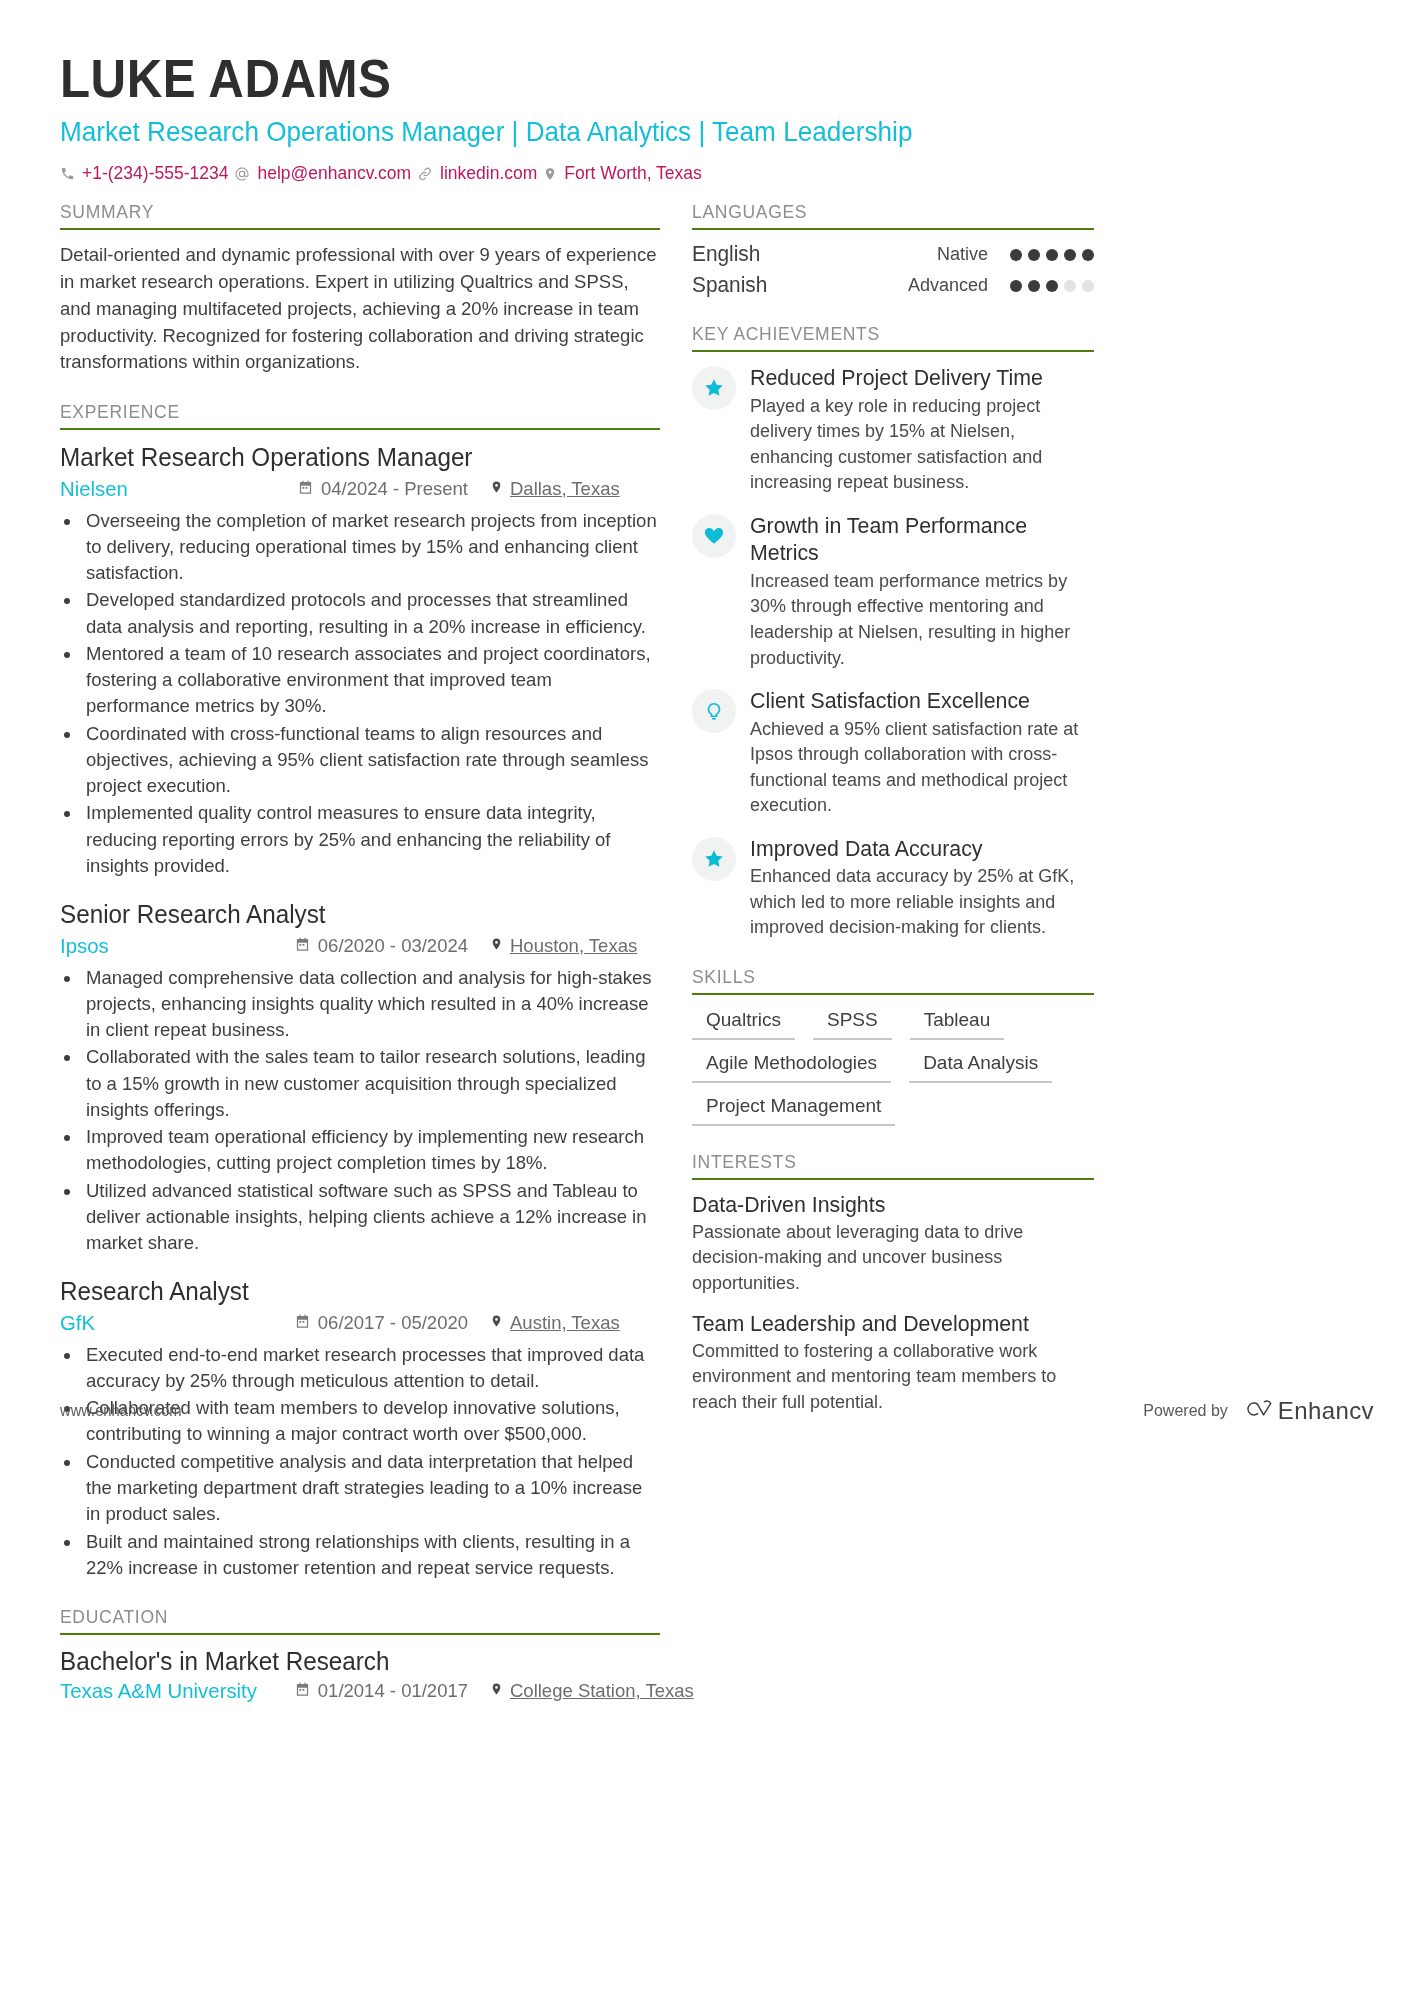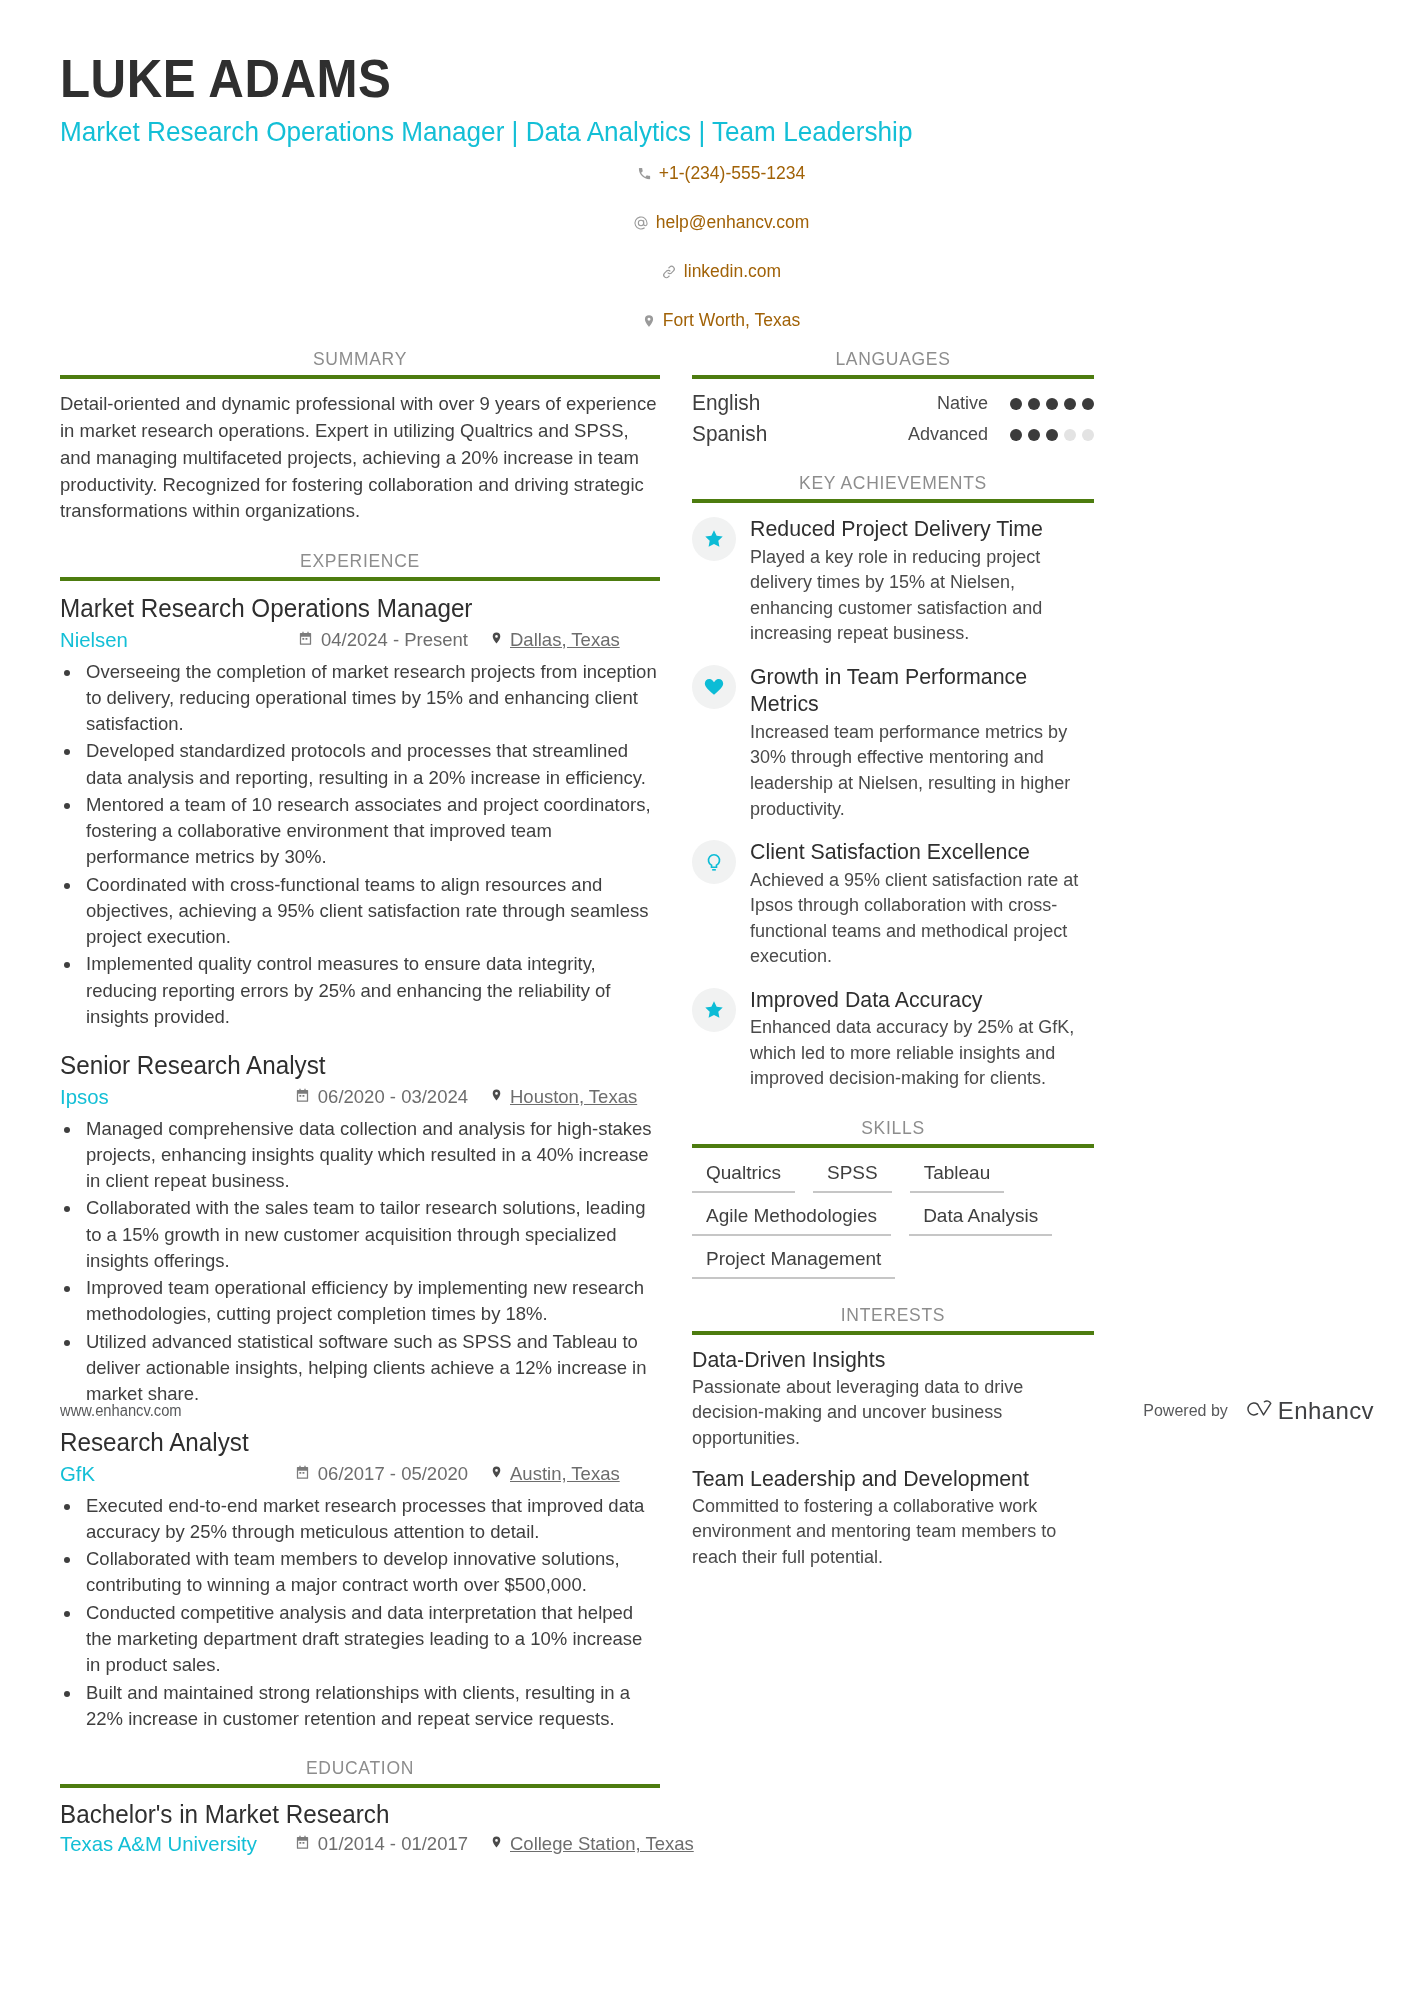--- a/index.html
+++ b/index.html
@@ -36,44 +36,42 @@
     line-height: 1.2;
     transform: scaleX(0.95);
     transform-origin: left center;
     white-space: nowrap;
   }
   .contact-row {
     display: flex;
     align-items: center;
     margin-top: 15px;
     font-size: 17.5px;
-    color: #a16207;
-    gap: 28px;
+    color: #be185d;
+    gap: 6px;
     flex-wrap: nowrap;
-    flex-direction: column;
   }
   .contact-item { display: flex; align-items: center; gap: 7px; white-space: nowrap; }
   .contact-item .ico { display: inline-flex; align-items: center; color: #9a9a9a; }
 
   
   .columns { display: flex; margin-top: 18px; align-items: flex-start; }
   .col-left { width: 600px; flex: 0 0 600px; }
   .col-gap { width: 32px; flex: 0 0 32px; }
   .col-right { width: 402px; flex: 0 0 402px; }
 
   
   .sec-head {
     font-size: 17.5px;
     letter-spacing: 0.7px;
     color: #8d8d8d;
     text-transform: uppercase;
     padding-bottom: 5px;
-    border-bottom: 4px solid #4d7c0f;
+    border-bottom: 2px solid #4d7c0f;
     margin-bottom: 12px;
-    text-align: center;
   }
   .sec { margin-bottom: 26px; }
 
   
   .summary-text { font-size: 18.5px; line-height: 1.45; color: #3f3f3f; }
 
   
   .job { margin-bottom: 6px; }
   .job + .job { margin-top: 20px; }
   .job-title {

